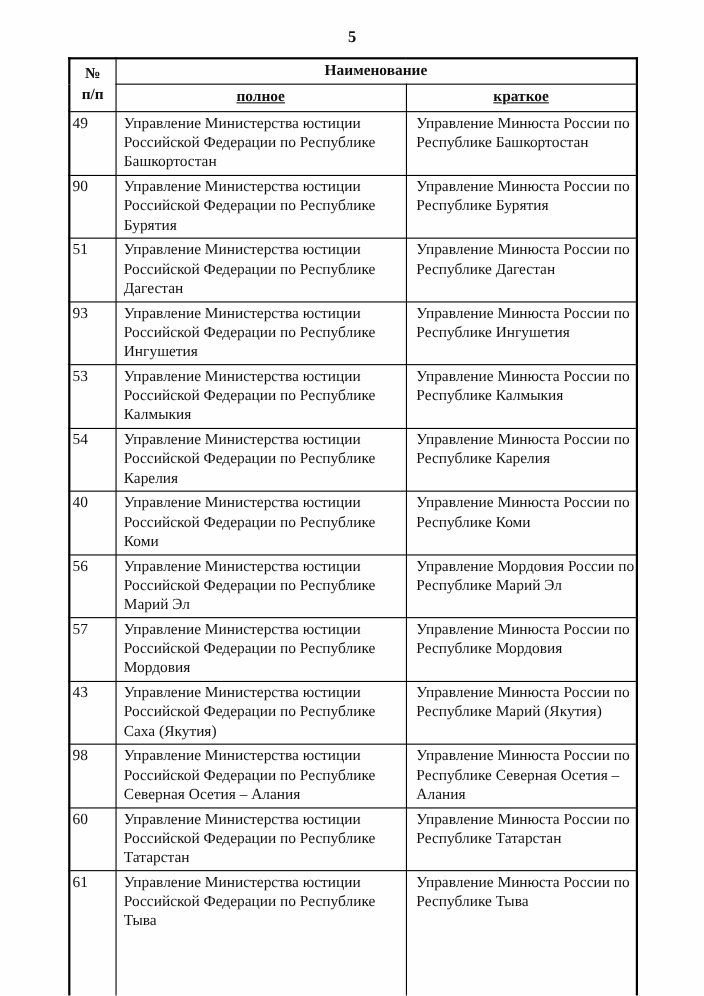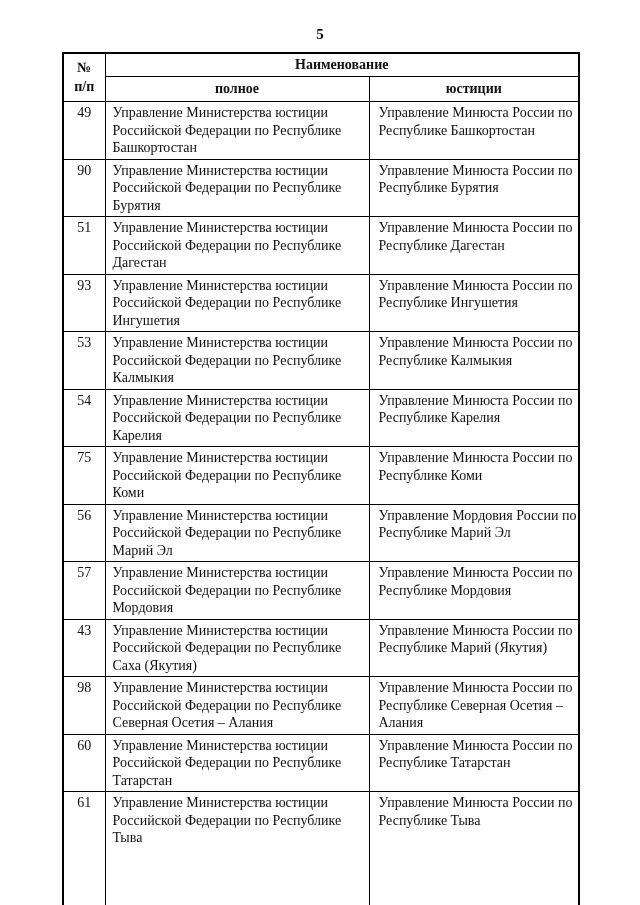--- a/index.html
+++ b/index.html
@@ -37,32 +37,31 @@
   col.col-short { width: 210px; }
   .doc-table th {
     border: 1px solid #000000;
     font-size: 14px;
     font-weight: bold;
     text-align: center;
     vertical-align: middle;
     padding: 1px 2px;
   }
   tr.head-group th { height: 20px; }
-  tr.head-sub th   { height: 22px; }
+  tr.head-sub th   { height: 22px; text-decoration: underline; }
   th.num-head { line-height: 1.35; }
   .doc-table td {
     border: 1px solid #000000;
     font-size: 14px;
     line-height: 17.5px;
     vertical-align: top;
     padding: 2px 4px 2px 7px;
     height: 52px;
   }
   td.cell-num {
-    text-align: center;
     padding-left: 2px;
     padding-right: 2px;
   }
   td.cell-full { padding-right: 10px; }
   td.cell-short { padding-left: 9px; padding-right: 0; margin-top: 28px; }
   tbody tr:last-child td { height: 144px; }
 </style>
 </head>
 <body>
 
@@ -78,21 +77,21 @@
     <thead>
       <tr class="head-group">
         <th rowspan="2" class="num-head">
           <div>№</div>
           <div>п/п</div>
         </th>
         <th colspan="2">Наименование</th>
       </tr>
       <tr class="head-sub">
         <th>полное</th>
-        <th>юстиции</th>
+        <th>краткое</th>
       </tr>
     </thead>
     <tbody id="table-body">
   <tr>
     <td class="cell-num">49</td>
     <td class="cell-full">Управление Министерства юстиции Российской Федерации по Республике Башкортостан</td>
     <td class="cell-short">Управление Минюста России по Республике Башкортостан</td>
   </tr>
 
   <tr>
@@ -119,21 +118,21 @@
     <td class="cell-short">Управление Минюста России по Республике Калмыкия</td>
   </tr>
 
   <tr>
     <td class="cell-num">54</td>
     <td class="cell-full">Управление Министерства юстиции Российской Федерации по Республике Карелия</td>
     <td class="cell-short">Управление Минюста России по Республике Карелия</td>
   </tr>
 
   <tr>
-    <td class="cell-num">75</td>
+    <td class="cell-num">40</td>
     <td class="cell-full">Управление Министерства юстиции Российской Федерации по Республике Коми</td>
     <td class="cell-short">Управление Минюста России по Республике Коми</td>
   </tr>
 
   <tr>
     <td class="cell-num">56</td>
     <td class="cell-full">Управление Министерства юстиции Российской Федерации по Республике Марий Эл</td>
     <td class="cell-short">Управление Мордовия России по Республике Марий Эл</td>
   </tr>
 

